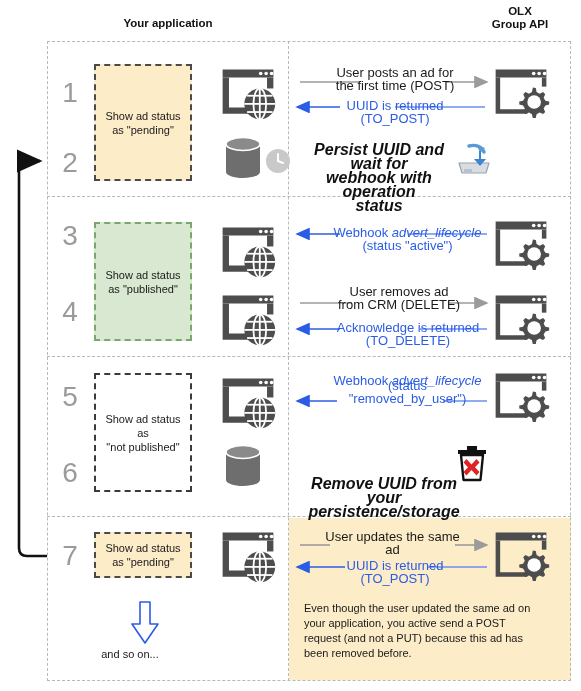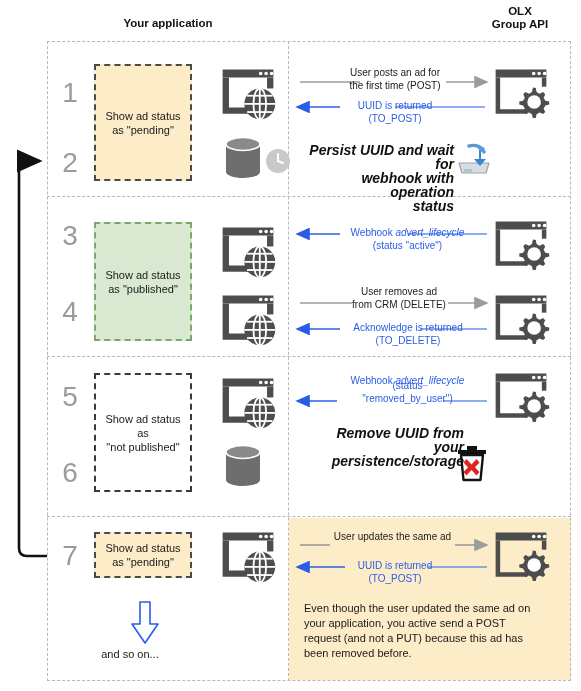--- a/index.html
+++ b/index.html
@@ -91,38 +91,38 @@
   .sb-published{ background:#d9e8d0; border:2px dashed #7aa86a; }
   .sb-notpub{ background:#ffffff; border:2px dashed #3a3a3a; }
 
   
   .icon{ position:absolute; }
   .icon svg{ display:block; }
 
   
   .msg{
     position:absolute;
-    font-size:10px;
+    font-size:13px;
     line-height:13px;
     text-align:center;
     white-space:pre-line;
   }
   .msg-gray{ color:#1a1a1a; }
   .msg-blue{ color:#2b5ce6; }
   .msg .it{ font-style:italic; }
 
   
   .note{
     position:absolute;
-    font-size:14px;
+    font-size:16px;
     line-height:14px;
     font-weight:bold;
     font-style:italic;
     color:#111111;
-    text-align:right;
+    text-align:center;
     white-space:pre-line;
   }
   .paragraph{
     position:absolute;
     font-size:11px;
     line-height:15px;
     color:#1a1a1a;
     text-align:left;
     white-space:pre-line;
   }
@@ -430,21 +430,21 @@
 
   <div class="msg msg-gray" style="left:335px; top:285px; width:128px;">User removes ad
 from CRM (DELETE)</div>
   <div class="msg msg-blue" style="left:318px; top:334px; width:180px;">(TO_DELETE)</div>
   <div class="msg msg-blue" style="left:318px; top:321px; width:180px;">Acknowledge is returned</div>
 
   <div class="msg msg-blue" style="left:325px; top:374px; width:165px;"><span>Webhook </span><span class="it">advert_lifecycle</span></div>
   <div class="msg msg-blue" style="left:325px; top:379px; width:165px;">(status
 "removed_by_user")</div>
 
-  <div class="note" style="left:304px; top:426px; width:160px;">Remove UUID from your
+  <div class="note" style="left:304px; top:477px; width:160px;">Remove UUID from your
 persistence/storage</div>
 
   <div class="msg msg-gray" style="left:325px; top:530px; width:135px;">User updates the same ad</div>
 
   <div class="msg msg-blue" style="left:330px; top:559px; width:130px;">UUID is returned</div>
   <div class="msg msg-blue" style="left:330px; top:572px; width:130px;">(TO_POST)</div>
 
   <div class="paragraph" style="left:304px; top:601px; width:262px;">Even though the user updated the same ad on
 your application, you active send a POST
 request (and not a PUT) because this ad has

